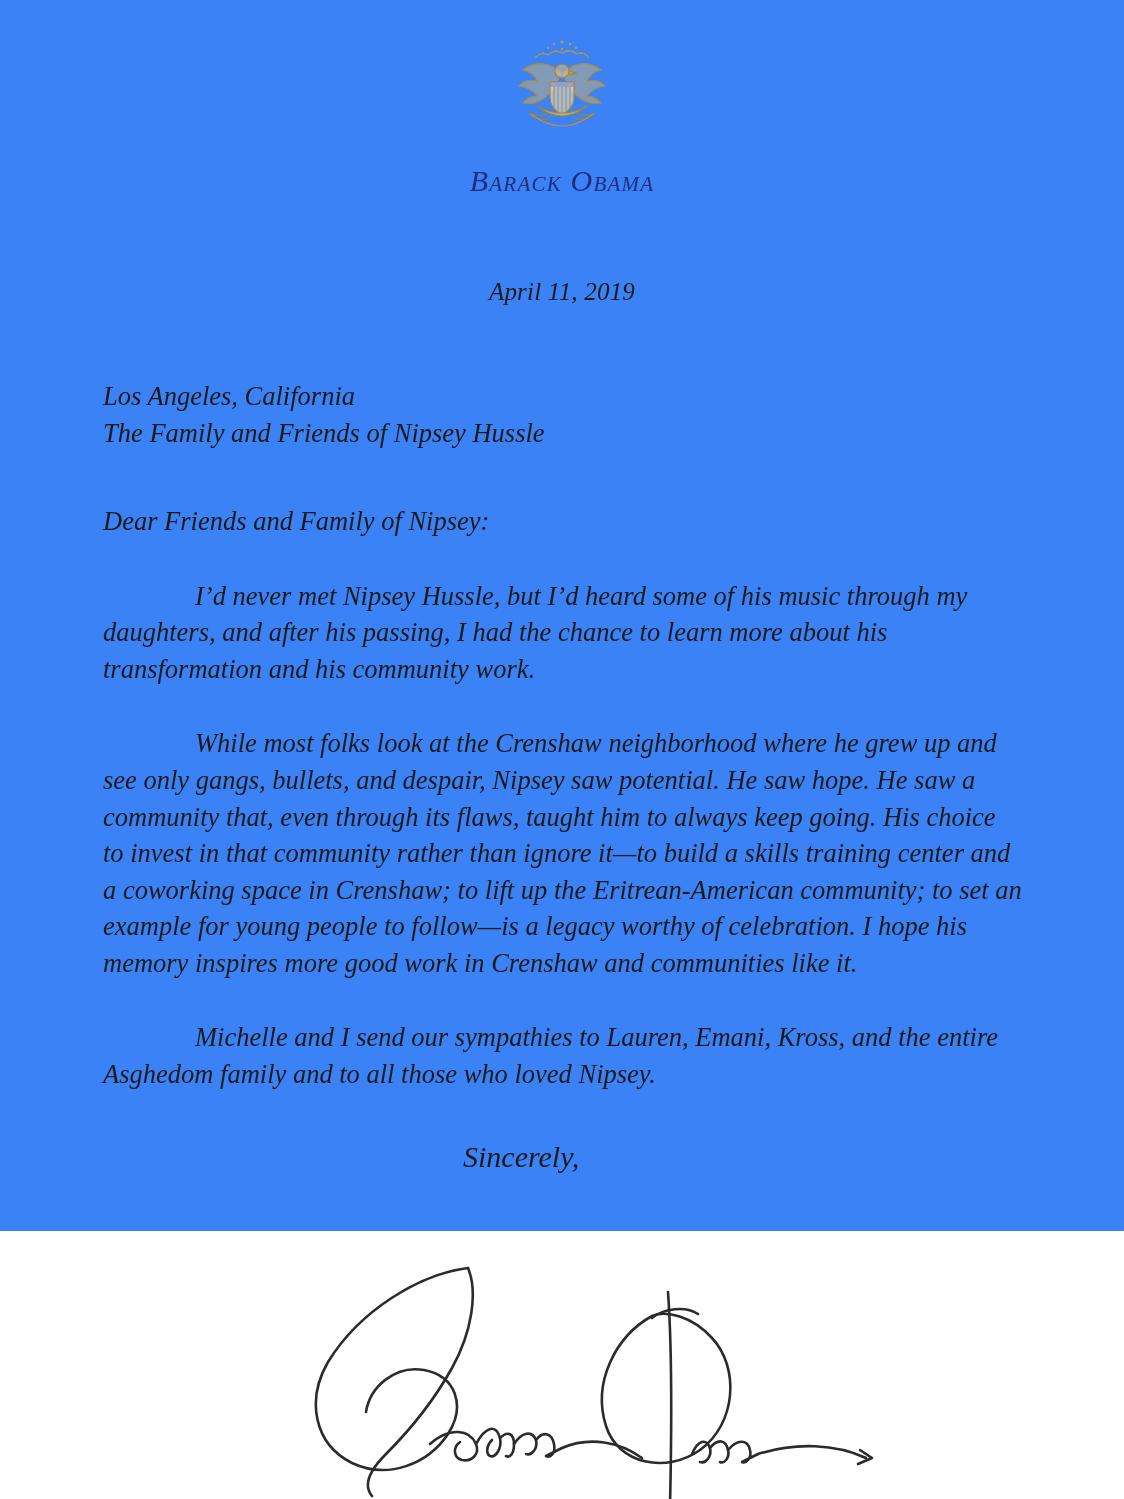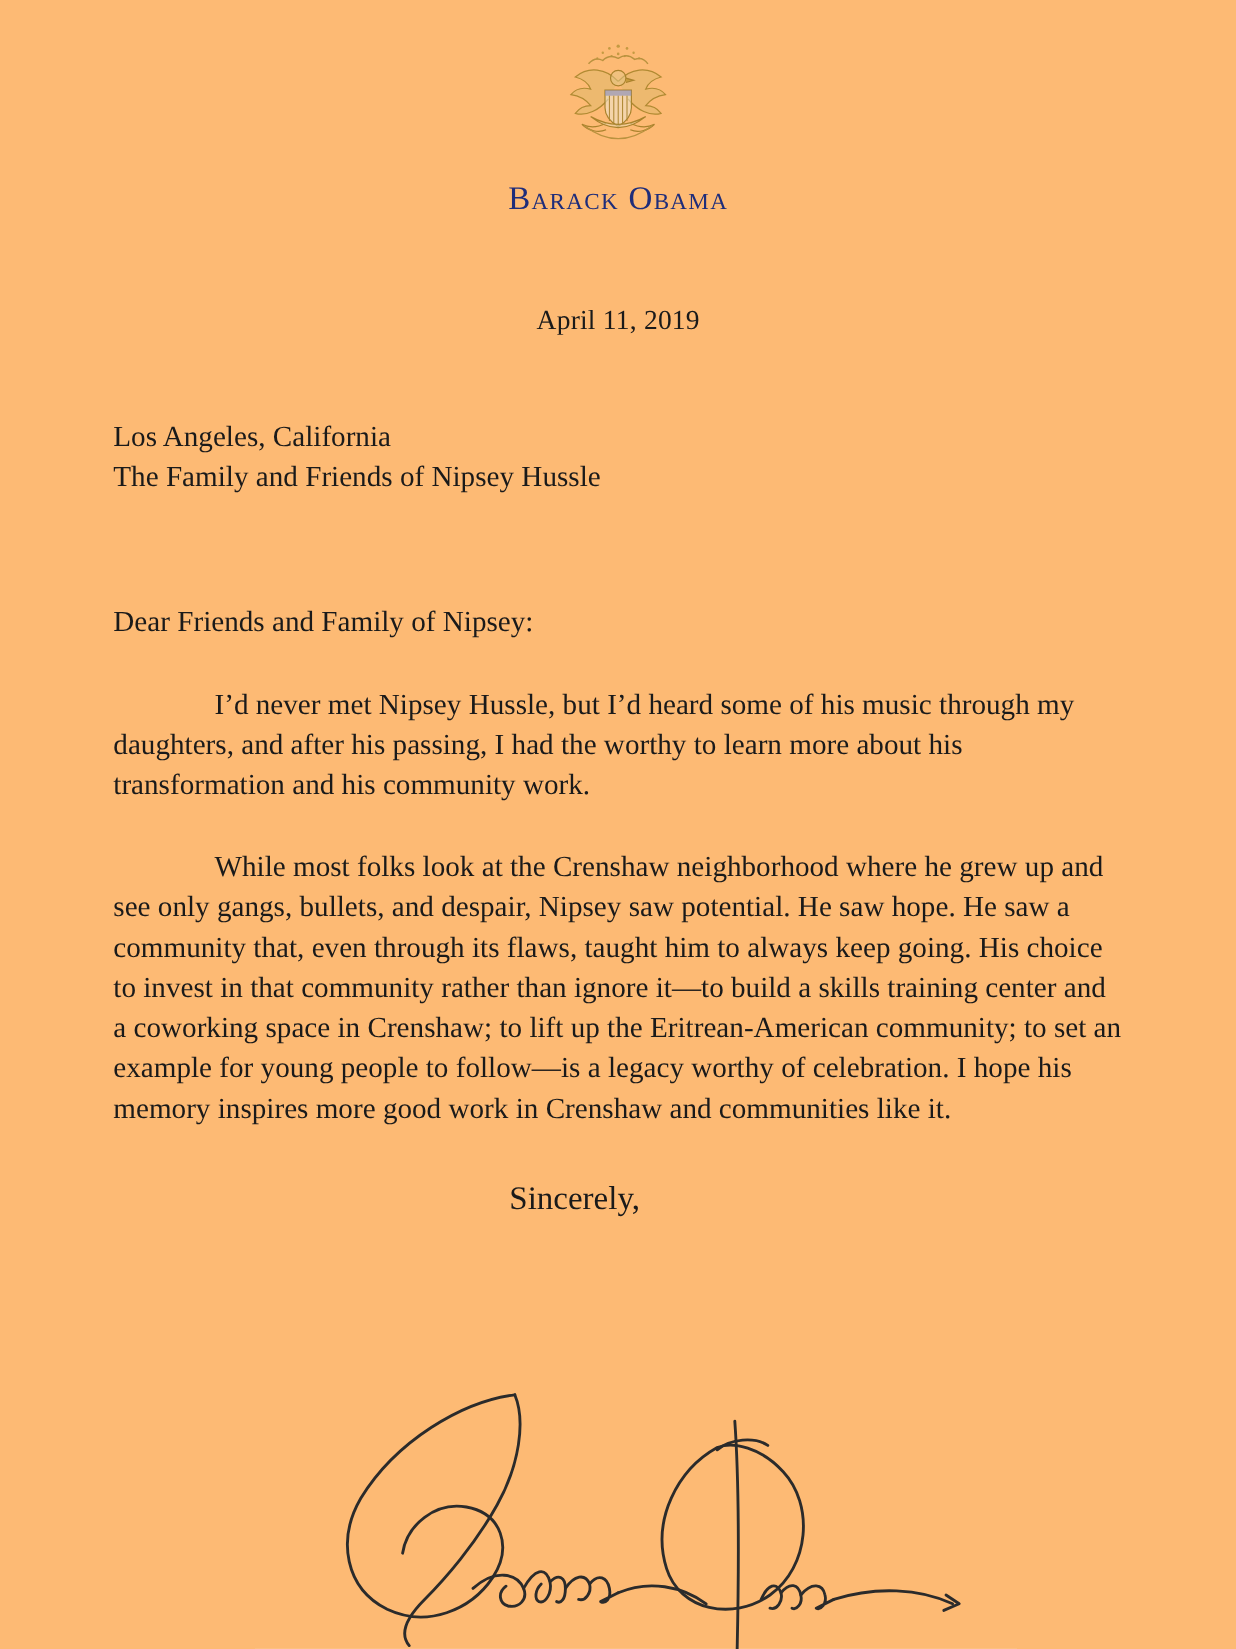--- a/index.html
+++ b/index.html
@@ -10,23 +10,24 @@
   body {
     width: 1124px;
     height: 1499px;
     font-family: "Liberation Serif", serif;
     color: #1a1a1a;
     position: relative;
     overflow: hidden;
   }
   .page {
     width: 1124px;
-    height: 1499px;
+    height: 1231px;
     position: relative;
-    background: #fdba74;
+    background: #3b82f6;
+    font-style: italic;
   }
   
   .letterhead {
     padding-top: 34px;
     text-align: center;
   }
   .seal {
     width: 110px;
     height: 110px;
     margin: 0 auto;
@@ -52,21 +53,21 @@
   .content {
     margin-top: 72px;
     padding: 0 102px 0 103px;
     font-size: 26.5px;
     line-height: 1.38;
   }
   .addressee-line {
     white-space: nowrap;
   }
   .salutation {
-    margin-top: 96px;
+    margin-top: 52px;
   }
   .para {
     margin-top: 38px;
     text-indent: 92px;
     text-align: left;
   }
   .closing {
     margin-top: 44px;
     padding-left: 360px;
     font-size: 30px;
@@ -141,22 +142,23 @@
 
   <div class="content">
 
     <div class="addressee">
       <div class="addressee-line">Los Angeles, California</div>
       <div class="addressee-line">The Family and Friends of Nipsey Hussle</div>
     </div>
 
     <div class="salutation">Dear Friends and Family of Nipsey:</div>
 
-    <p class="para">I’d never met Nipsey Hussle, but I’d heard some of his music through my daughters, and after his passing, I had the worthy to learn more about his transformation and his community work.</p>
+    <p class="para">I’d never met Nipsey Hussle, but I’d heard some of his music through my daughters, and after his passing, I had the chance to learn more about his transformation and his community work.</p>
     <p class="para">While most folks look at the Crenshaw neighborhood where he grew up and see only gangs, bullets, and despair, Nipsey saw potential. He saw hope. He saw a community that, even through its flaws, taught him to always keep going. His choice to invest in that community rather than ignore it—to build a skills training center and a coworking space in Crenshaw; to lift up the Eritrean-American community; to set an example for young people to follow—is a legacy worthy of celebration. I hope his memory inspires more good work in Crenshaw and communities like it.</p>
+    <p class="para">Michelle and I send our sympathies to Lauren, Emani, Kross, and the entire Asghedom family and to all those who loved Nipsey.</p>
 
     <div class="closing">Sincerely,</div>
   </div>
 
   <div class="signature">
     <svg width="600" height="250" viewBox="0 0 600 250" aria-hidden="true">
       <g fill="none" stroke="#2b2b2b" stroke-width="2.6" stroke-linecap="round" stroke-linejoin="round">
 
         <path d="M168 10 C120 16 60 52 28 104 C6 142 14 186 52 205 C88 222 128 206 148 176 C166 148 156 118 124 112 C96 107 70 128 66 154"></path>
         <path d="M168 10 C178 34 172 74 152 110 C132 146 104 178 86 196 C72 210 62 226 72 238"></path>

